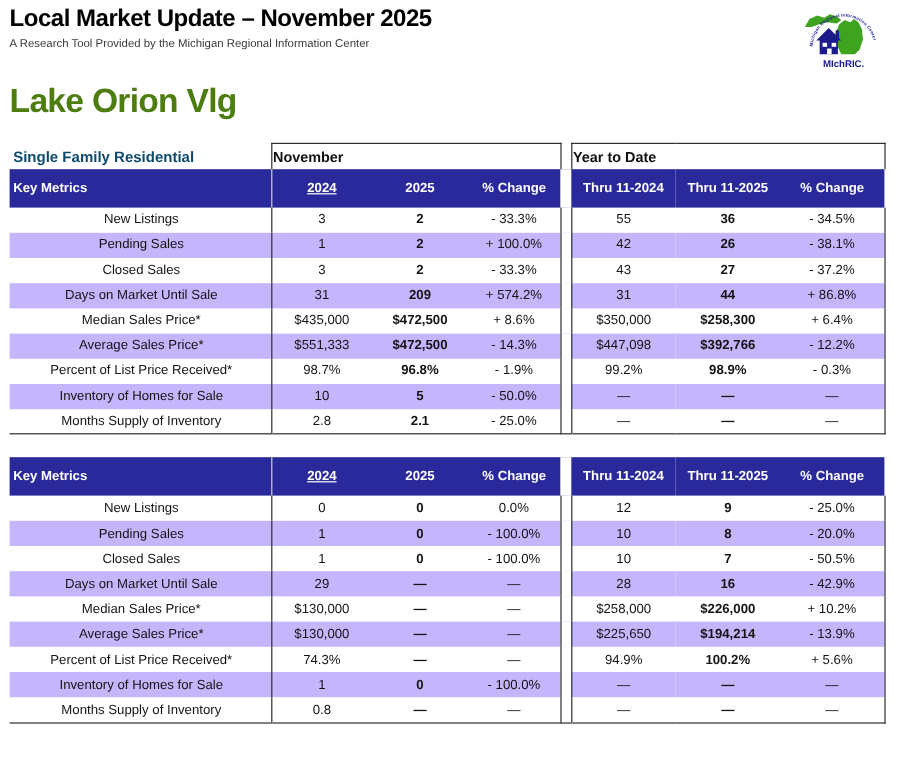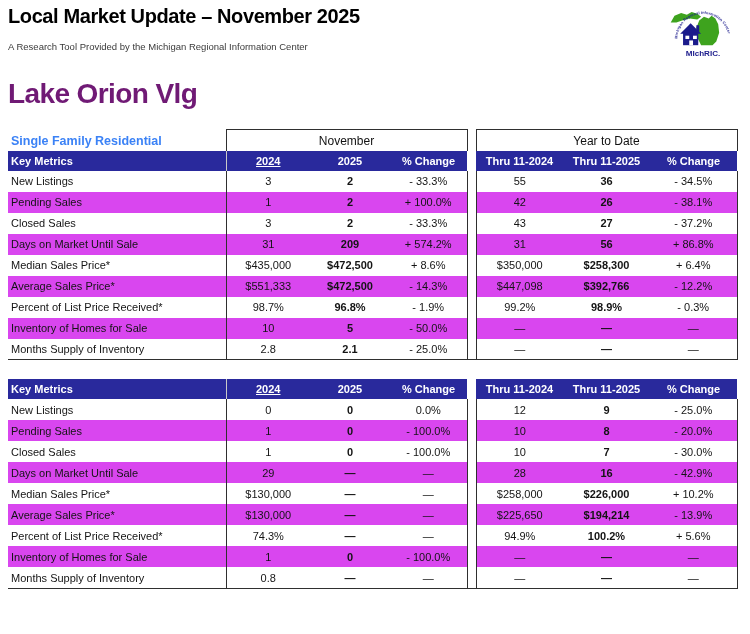--- a/index.html
+++ b/index.html
@@ -13,68 +13,68 @@
     overflow:hidden;
   }
   .page { padding:5px 13px 16px 8px; }
 
   
   .report-title {
     font-size:20px; font-weight:bold; color:#000;
     letter-spacing:-0.4px; margin:0; line-height:1.1;
   }
   .report-subtitle {
-    font-size:9.5px; color:#3a3a3a; margin-top:14px;
+    font-size:9.5px; color:#3a3a3a; margin-top:4px;
   }
   .logo-wrap { position:absolute; top:1px; right:9px; width:76px; height:58px; }
 
   
   .loc-name {
-    font-size:28px; font-weight:bold; color:#701a75;
+    font-size:28px; font-weight:bold; color:#4d7c0f;
     letter-spacing:-0.6px; margin-top:27px; line-height:1.05;
   }
   .loc-sub {
     font-size:14px; font-weight:bold; color:#4f8c1d; margin-top:3px;
   }
 
   
   table {
     border-collapse:collapse; table-layout:fixed;
     width:729px; font-size:11px; margin-top:21px;
   }
   table.second { margin-top:19px; }
   col.c0{width:218px;} col.c1{width:84px;} col.c2{width:80px;} col.c3{width:77px;}
   col.cg{width:9px;}  col.c4{width:87px;} col.c5{width:87px;} col.c6{width:87px;}
 
   tr.group-row { height:21px; }
   th.tbl-title {
     text-align:left; vertical-align:bottom;
-    font-size:12.5px; font-weight:bold; color:#3b82f6;
+    font-size:12.5px; font-weight:bold; color:#0c4a6e;
     padding:0 0 3px 3px;
     margin-left:36px;
   }
   th.group-box {
     border:1.5px solid #2f2f2f; border-bottom:none;
-    font-size:12px; font-weight:normal; color:#111;
-    text-align:center; vertical-align:middle;
+    font-size:12px; font-weight:bold; color:#111;
+    text-align:left; vertical-align:middle;
   }
   th.gap-top { background:#fff; }
 
-  tr.key-row { background:#29299c; color:#fff; height:20px; }
+  tr.key-row { background:#29299c; color:#fff; height:32px; }
   tr.key-row th {
     font-size:11px; font-weight:bold; text-align:center; vertical-align:middle;
   }
   tr.key-row th.c-label { text-align:left; padding-left:3px; }
   tr.key-row th.nov-first { border-left:1px solid #c9c9c9;text-decoration:underline; }
   tr.key-row th.c-gap { background:#fff; }
 
   tbody tr { height:21px; }
-  tbody tr.stripe { background:#d946ef; }
+  tbody tr.stripe { background:#c4b5fd; }
   tbody td { text-align:center; vertical-align:middle; color:#141414; }
-  tbody td.c-label { text-align:left; padding-left:3px; }
+  tbody td.c-label { text-align:center; padding-left:3px; }
   tbody td.c-gap { background:#fff; }
   td.bold { font-weight:bold; }
   td.b-left { border-left:1.5px solid #2f2f2f; }
   td.b-right { border-right:1.5px solid #2f2f2f; }
   tbody tr:last-child td { border-bottom:1.5px solid #2f2f2f; }
 
   
   .logo-arc { fill:#1b1b8c; font-family:"Liberation Sans",sans-serif; font-size:3.9px; font-weight:bold; letter-spacing:.2px; }
   .logo-abbr { fill:#1b1b8c; font-family:"Liberation Sans",sans-serif; font-size:8.5px; font-weight:bold; }
 </style>
@@ -174,21 +174,21 @@
           <td class="c-val bold">27</td>
           <td class="c-val b-right">- 37.2%</td>
         </tr>
         <tr class="stripe">
           <td class="c-label">Days on Market Until Sale</td>
           <td class="c-val b-left">31</td>
           <td class="c-val bold">209</td>
           <td class="c-val b-right">+ 574.2%</td>
           <td class="c-gap"></td>
           <td class="c-val b-left">31</td>
-          <td class="c-val bold">56</td>
+          <td class="c-val bold">44</td>
           <td class="c-val b-right">+ 86.8%</td>
         </tr>
         <tr>
           <td class="c-label">Median Sales Price*</td>
           <td class="c-val b-left">$435,000</td>
           <td class="c-val bold">$472,500</td>
           <td class="c-val b-right">+ 8.6%</td>
           <td class="c-gap"></td>
           <td class="c-val b-left">$350,000</td>
           <td class="c-val bold">$258,300</td>
@@ -282,21 +282,21 @@
           <td class="c-val b-right">- 20.0%</td>
         </tr>
         <tr>
           <td class="c-label">Closed Sales</td>
           <td class="c-val b-left">1</td>
           <td class="c-val bold">0</td>
           <td class="c-val b-right">- 100.0%</td>
           <td class="c-gap"></td>
           <td class="c-val b-left">10</td>
           <td class="c-val bold">7</td>
-          <td class="c-val b-right">- 30.0%</td>
+          <td class="c-val b-right">- 50.5%</td>
         </tr>
         <tr class="stripe">
           <td class="c-label">Days on Market Until Sale</td>
           <td class="c-val b-left">29</td>
           <td class="c-val bold">—</td>
           <td class="c-val b-right">—</td>
           <td class="c-gap"></td>
           <td class="c-val b-left">28</td>
           <td class="c-val bold">16</td>
           <td class="c-val b-right">- 42.9%</td>

